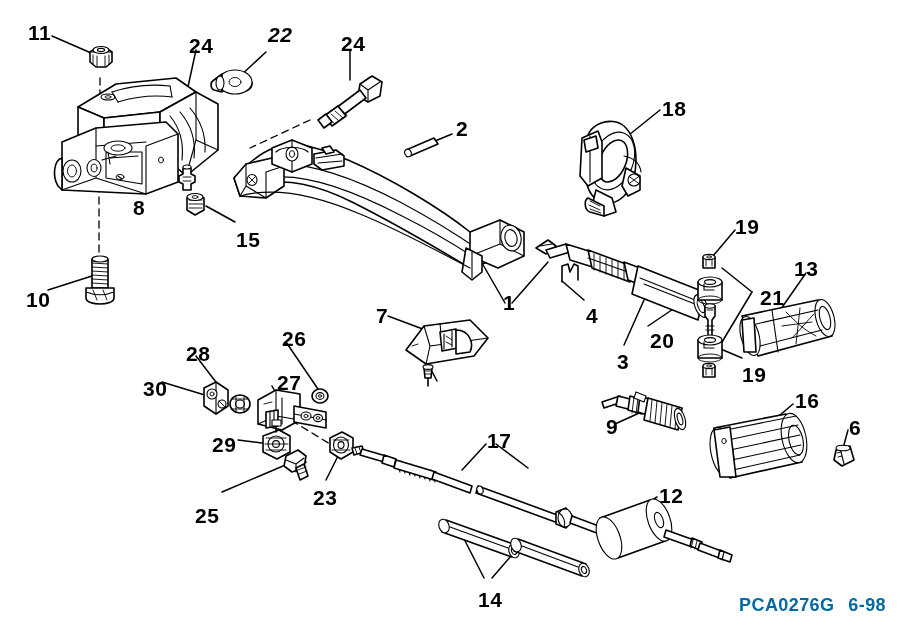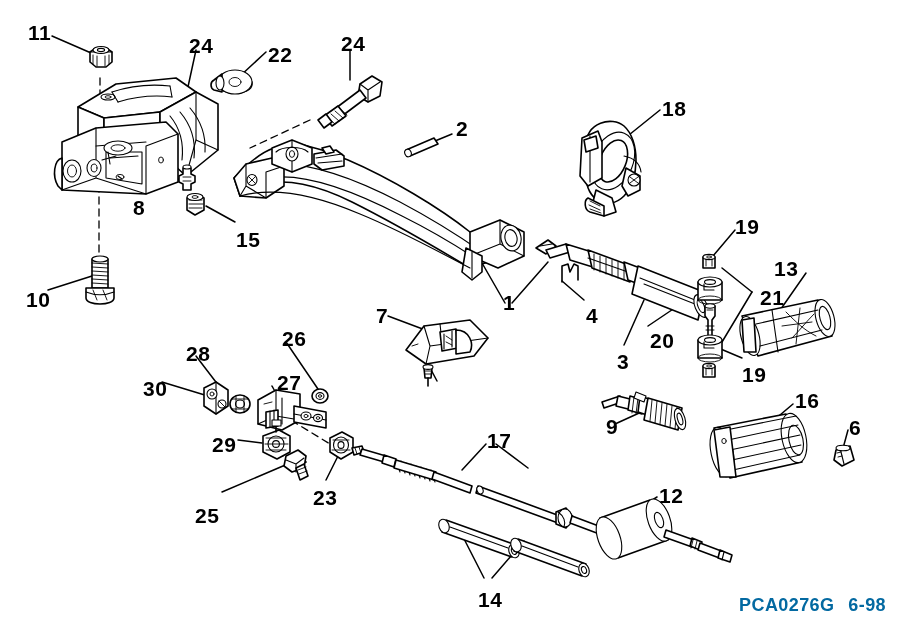--- a/index.html
+++ b/index.html
@@ -513,28 +513,28 @@
       <path class="fw" d="M836 450 L850 446 L854 460 L842 466 L834 460 Z"></path>
       <path class="lnT" d="M840 448 L844 464"></path>
       <path class="lnH" d="M837 453 L841 452 M838 457 L842 456"></path>
       <ellipse class="fwT" cx="843" cy="448" rx="7" ry="2.8"></ellipse>
     </g>
 
   </svg>
 
   <div class="callout" style="left:28px;  top:22px;">11</div>
   <div class="callout" style="left:189px; top:35px;">24</div>
-  <div class="callout" style="left:268px; top:44px;">22</div>
+  <div class="callout" style="left:268px; top:24px;font-style:italic;">22</div>
   <div class="callout" style="left:341px; top:33px;">24</div>
   <div class="callout" style="left:662px; top:98px;">18</div>
   <div class="callout" style="left:456px; top:118px;">2</div>
   <div class="callout" style="left:133px; top:197px;">8</div>
   <div class="callout" style="left:236px; top:229px;">15</div>
   <div class="callout" style="left:735px; top:216px;">19</div>
-  <div class="callout" style="left:774px; top:258px;">13</div>
+  <div class="callout" style="left:794px; top:258px;">13</div>
   <div class="callout" style="left:26px;  top:289px;">10</div>
   <div class="callout" style="left:503px; top:292px;">1</div>
   <div class="callout" style="left:586px; top:305px;">4</div>
   <div class="callout" style="left:760px; top:287px;">21</div>
   <div class="callout" style="left:376px; top:305px;">7</div>
   <div class="callout" style="left:650px; top:330px;">20</div>
   <div class="callout" style="left:617px; top:351px;">3</div>
   <div class="callout" style="left:282px; top:328px;">26</div>
   <div class="callout" style="left:186px; top:343px;">28</div>
   <div class="callout" style="left:742px; top:364px;">19</div>

